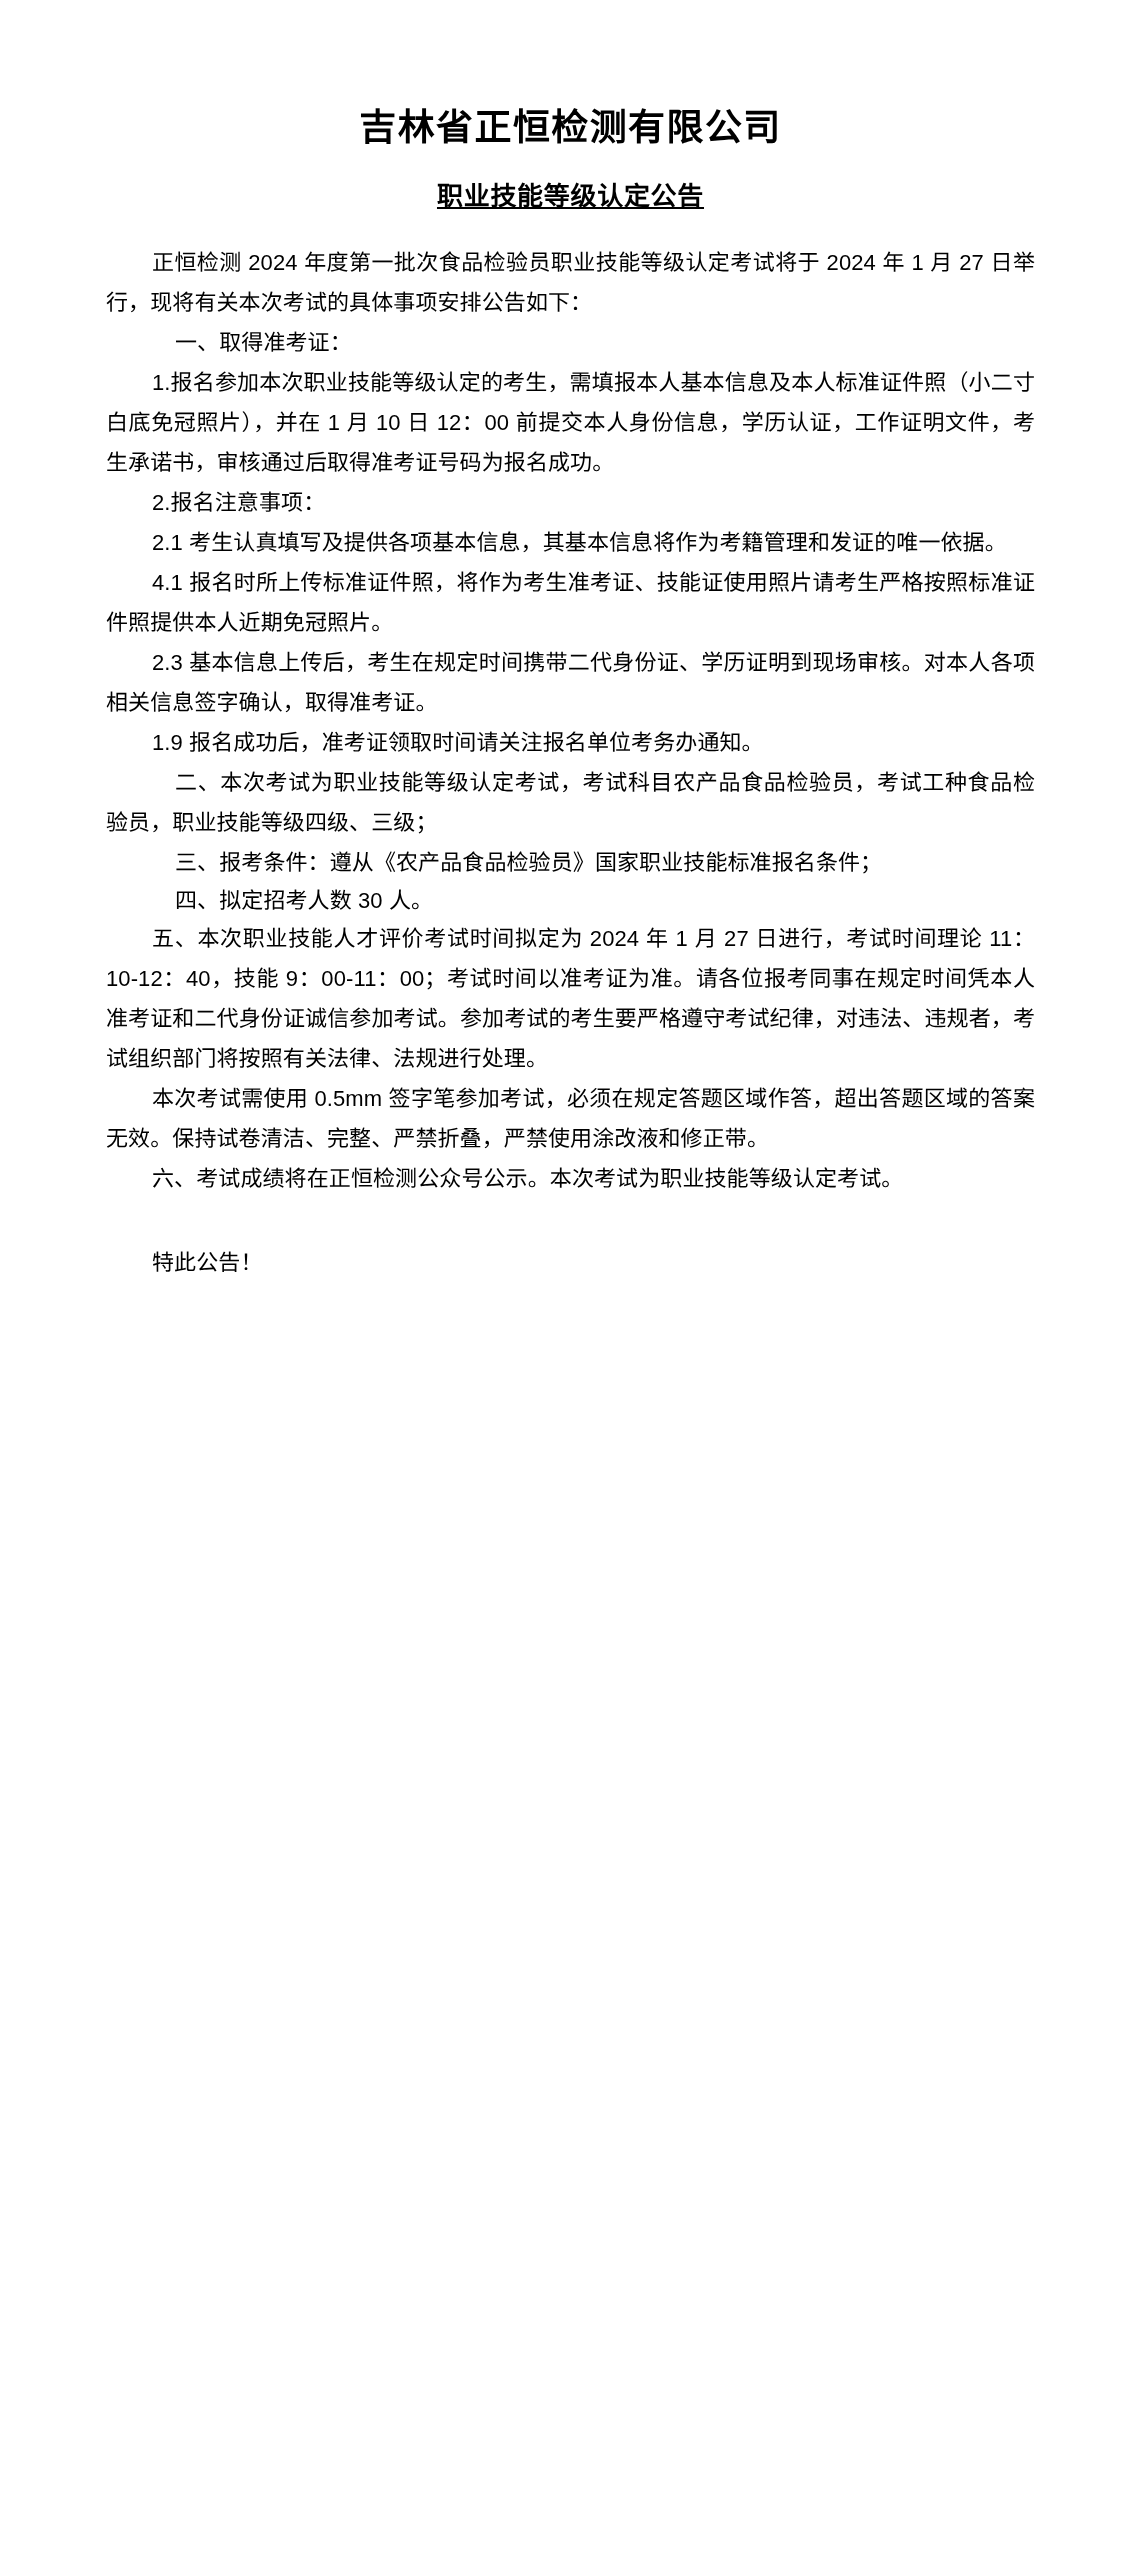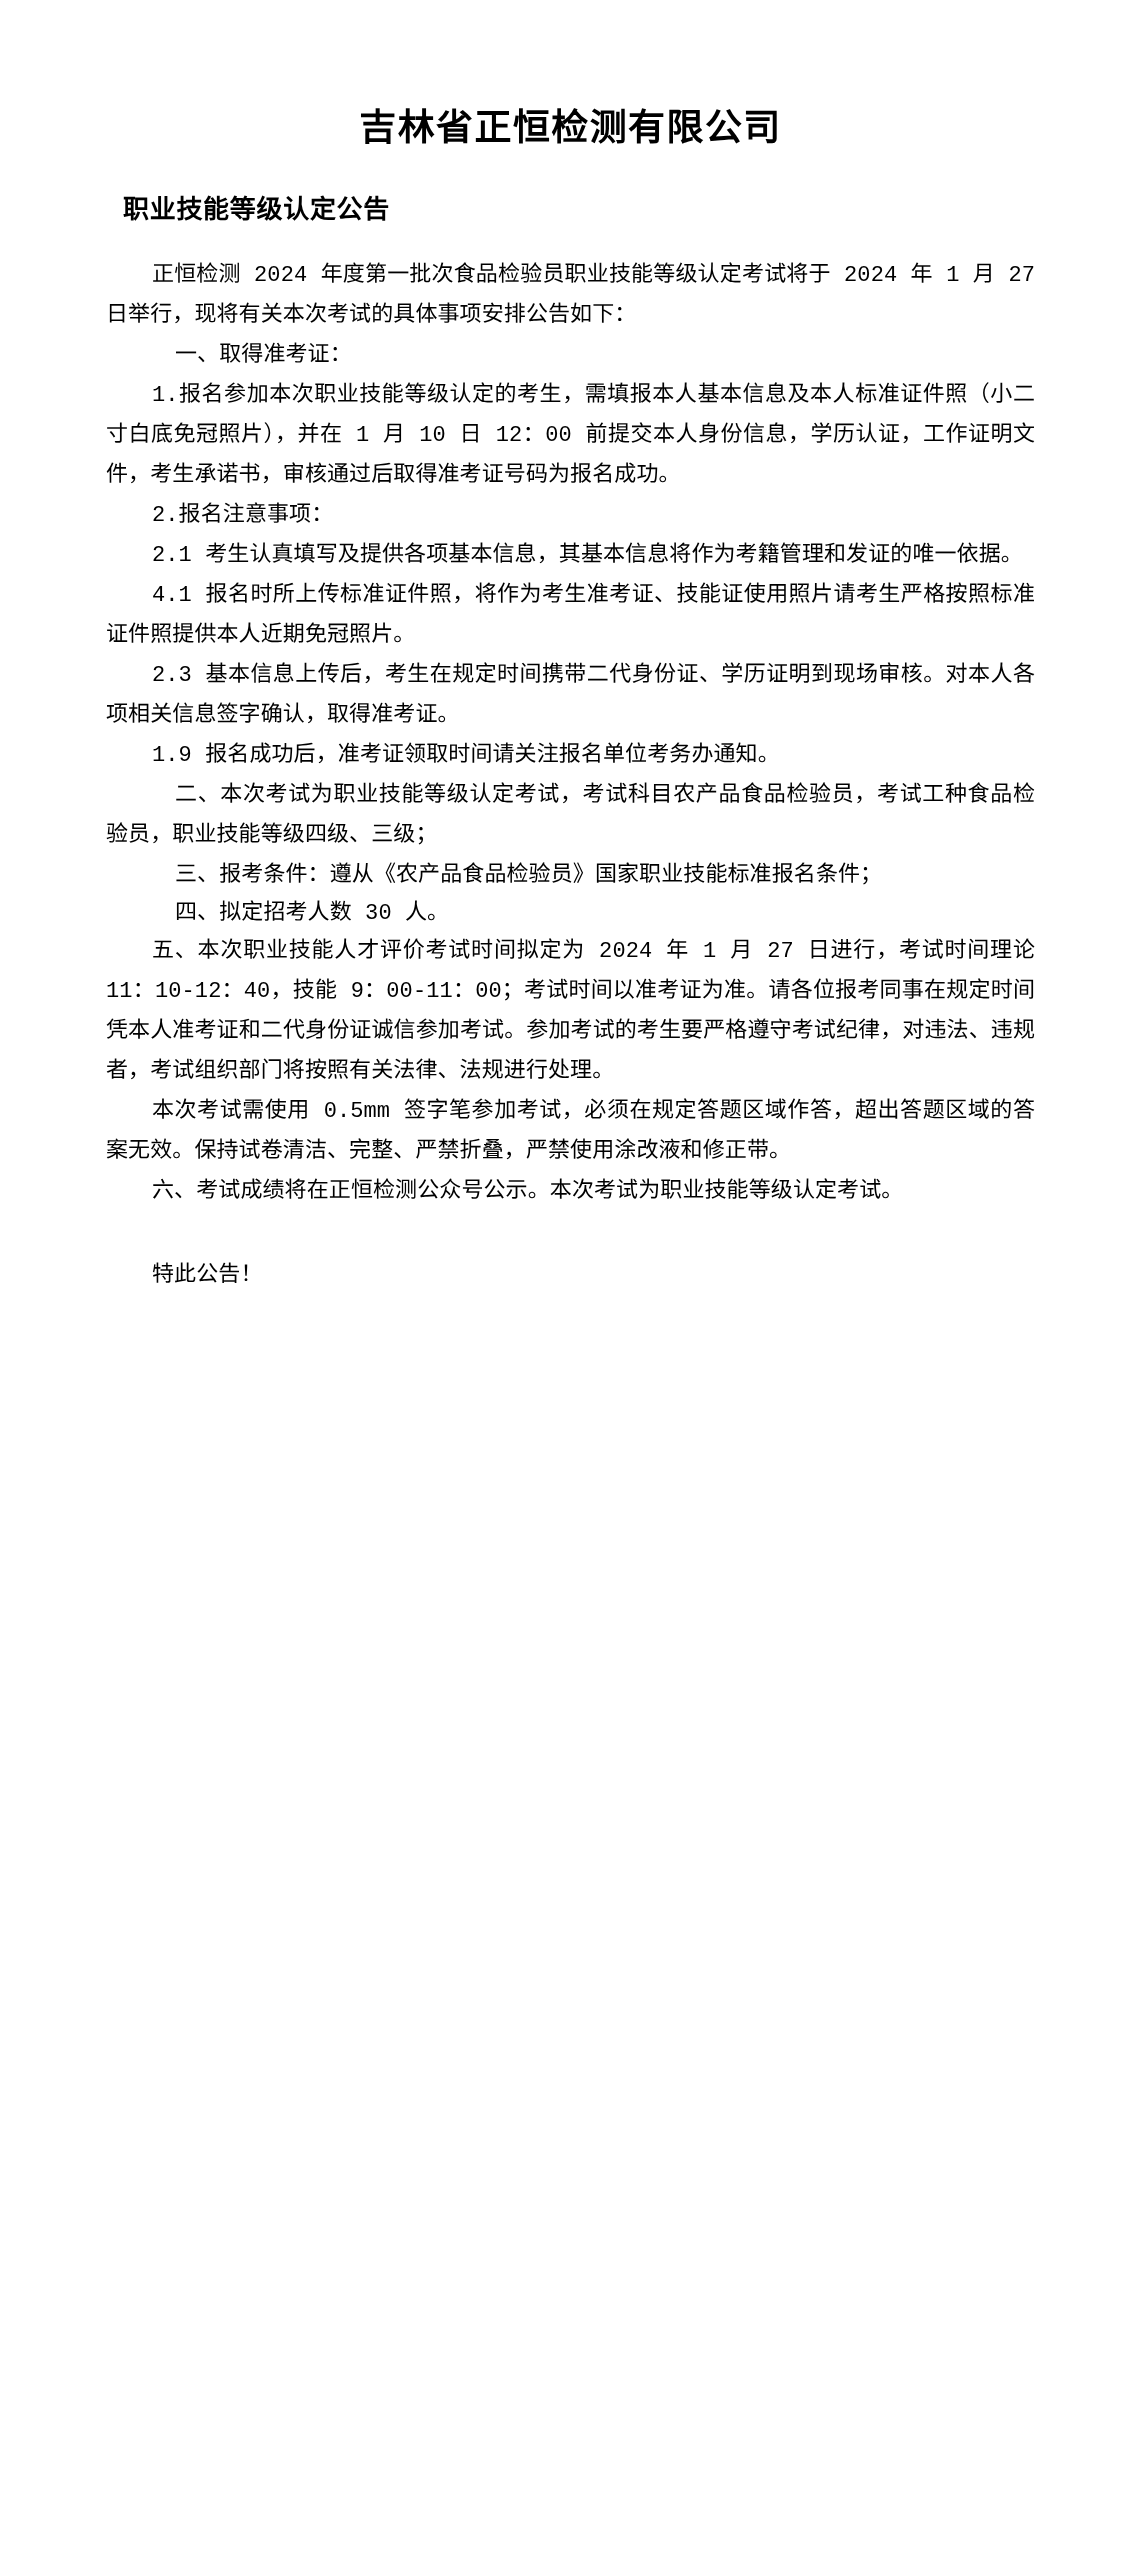--- a/index.html
+++ b/index.html
@@ -36,41 +36,43 @@
     text-align: center;
     font-size: 37px;
     font-weight: bold;
     letter-spacing: 1.4px;
     line-height: 1.2;
     margin: 0;
     padding-top: 106px;
     font-family: "Liberation Serif", "DejaVu Serif", serif;
   }
   .doc-subtitle {
+    text-align: center;
     font-size: 26px;
     font-weight: bold;
     letter-spacing: 0.7px;
     line-height: 1.2;
-    margin: 17px;
+    margin: 4px;
     padding-top: 27px;
     font-family: "Liberation Serif", "DejaVu Serif", serif;
+    text-decoration: underline;
   }
 
   
   .body-block {
     margin-top: 30px;
   }
   p.para {
     font-size: 22px;
     line-height: 40px;
     margin: 0 0 0 0;
     text-align: justify;
     text-justify: inter-ideograph;
     letter-spacing: 0.1px;
-    font-family: Liberation Mono, monospace;
+    font-family: Liberation Sans, sans-serif;
   }
   p.indent2 {
     text-indent: 46px;
   }
   p.indent3 {
     text-indent: 69px;
   }
   p.tight {
     line-height: 36px;
   }

